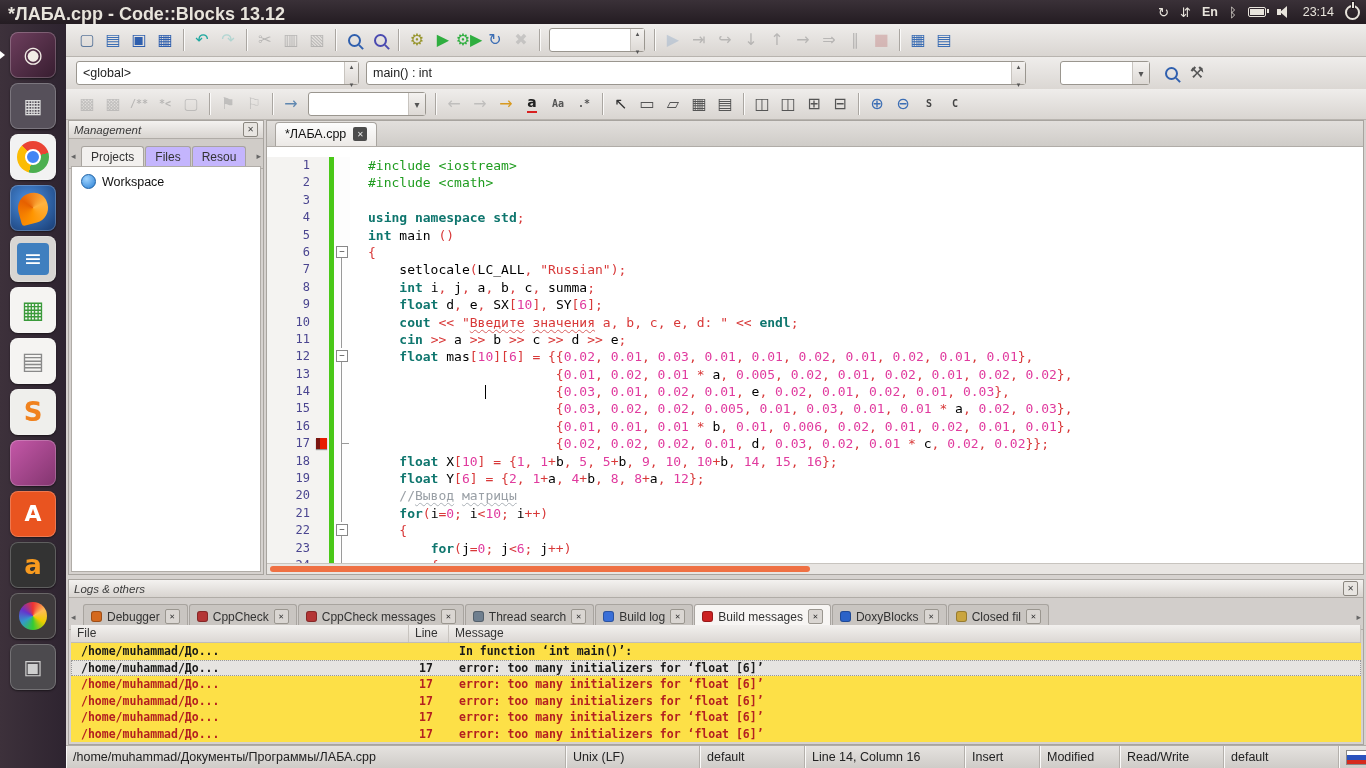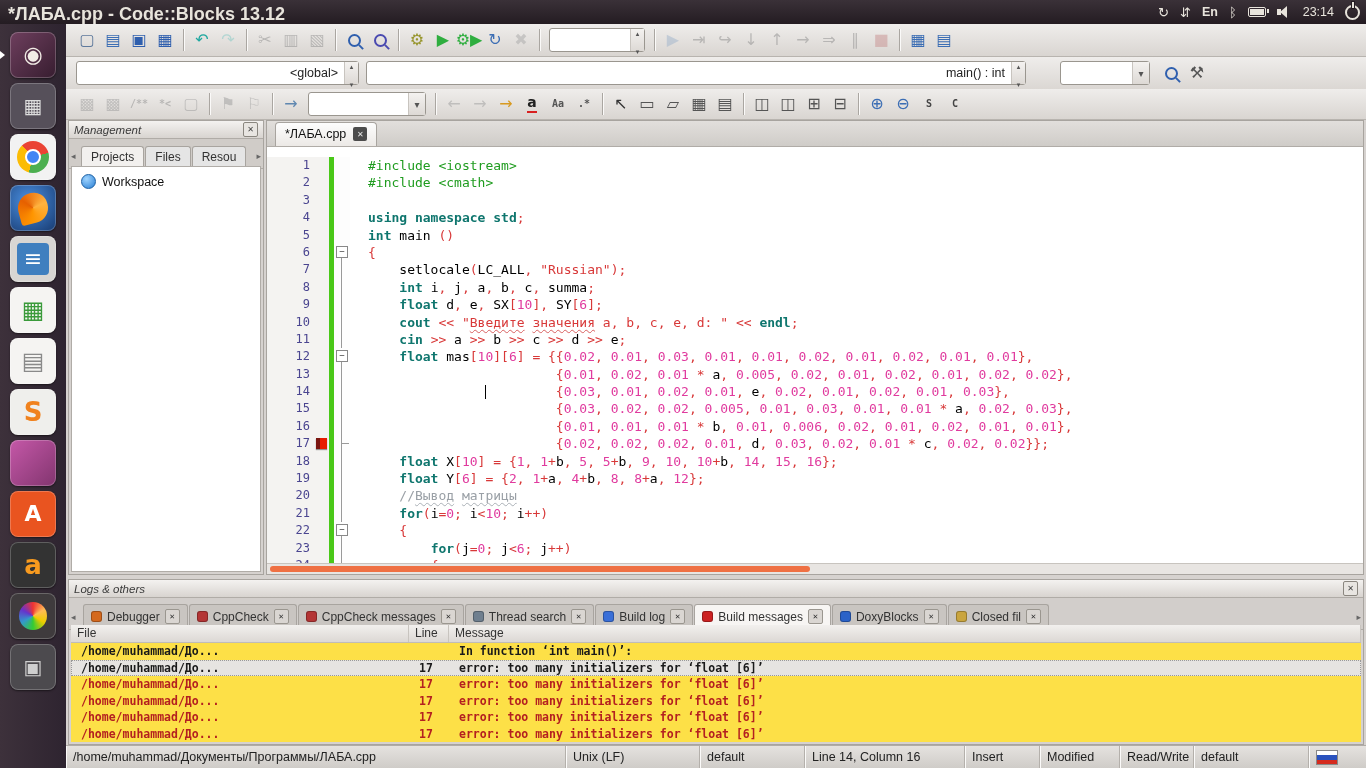--- a/index.html
+++ b/index.html
@@ -65,21 +65,21 @@
     background:conic-gradient(#e33,#fb5,#ec0,#3c3,#39c,#63c,#e33);}
   .li-screenshot-tool{background:#4c4a4e;}
   .li-screenshot-tool .li-glyph{color:#cfcfcf;}
 
   
   #win{position:absolute;left:66px;top:24px;width:1300px;height:744px;background:#d6d2cf;}
 
   .toolbar{position:absolute;left:0;width:1300px;background:linear-gradient(#efedeb,#d9d5d1);
     border-bottom:1px solid #b8b4af;display:flex;align-items:center;padding-left:8px;box-sizing:border-box;}
   #tb1{top:0;height:33px;}
-  #tb2{top:33px;height:36px;text-align:right;}
+  #tb2{top:33px;height:36px;}
   #tb3{top:65px;height:31px;}
   .tbtn{width:26px;height:26px;display:flex;align-items:center;justify-content:center;border-radius:3px;flex:none;}
   .tbtn.dis{opacity:.5;}
   .tg{font-family:"DejaVu Sans",sans-serif;font-size:16px;line-height:1;}
   .tgt{font-size:10px;font-weight:bold;font-family:"DejaVu Sans Mono",monospace;}
   .tsep{width:1px;height:22px;background:#aaa6a1;box-shadow:1px 0 0 #fbfaf9;margin:0 5px;flex:none;}
   .magi{width:9px;height:9px;border:2px solid currentColor;border-radius:50%;position:relative;display:inline-block;}
   .magi::after{content:'';position:absolute;width:6px;height:2px;background:currentColor;
     right:-5px;bottom:-3px;transform:rotate(45deg);}
   .hlg{font-family:"DejaVu Sans",sans-serif;font-size:14px;font-weight:bold;color:#222;
@@ -104,21 +104,21 @@
   .caption{height:17px;background:linear-gradient(#f4f2f0,#d8d4d0);border-bottom:1px solid #b0aca7;
     font-size:11.5px;color:#3a3a3a;display:flex;align-items:center;padding:0 5px;font-style:italic;}
   .cap-x{margin-left:auto;width:13px;height:13px;border:1px solid #8a867f;background:#e8e5e1;
     border-radius:2px;display:flex;align-items:center;justify-content:center;}
   .cap-x::before{content:'✕';font-size:8px;color:#444;}
   #mgmt{position:absolute;left:2px;top:96px;width:196px;height:455px;border:1px solid #a8a49f;
     background:#d6d2cf;box-sizing:border-box;}
   #mgmt-tabs{height:26px;display:flex;align-items:flex-end;padding:3px 12px 0 12px;background:#d0ccc8;
     border-bottom:1px solid #b0aca7;position:relative;overflow:hidden;}
   .mtab{padding:3px 9px 4px;font-size:12px;border:1px solid #a8a49f;border-bottom:none;
-    border-radius:3px 3px 0 0;background:#e5e5e5;color:#333;margin-right:1px;white-space:nowrap;}
+    border-radius:3px 3px 0 0;background:#c4b5fd;color:#333;margin-right:1px;white-space:nowrap;}
   .mtab.act{background:#f2f0ee;}
   .tabs-arrow{position:absolute;bottom:7px;font-size:9px;color:#666;}
   .tabs-arrow.l{left:2px;}  .tabs-arrow.l::before{content:'◂';}
   .tabs-arrow.r{right:2px;} .tabs-arrow.r::before{content:'▸';}
   #mgmt-body{position:absolute;top:45px;left:2px;right:2px;bottom:2px;background:#fff;border:1px solid #b0aca7;}
   .tree-item{display:flex;align-items:center;gap:6px;padding:7px 9px;font-size:12.5px;color:#111;}
   .tree-ic{width:13px;height:13px;border-radius:50%;border:1px solid #1a5fa4;
     background:radial-gradient(circle at 35% 30%,#9fd4ff,#2a7fd4);}
 
   
@@ -764,21 +764,21 @@
         </div>
     </section>
 
     <footer id="statusbar">
         <div class="sb-f" style="width: 500px;">/home/muhammad/Документы/Программы/ЛАБА.cpp</div>
         <div class="sb-f" style="width: 134px;">Unix (LF)</div>
         <div class="sb-f" style="width: 105px;">default</div>
         <div class="sb-f" style="width: 160px;">Line 14, Column 16</div>
         <div class="sb-f" style="width: 75px;">Insert</div>
         <div class="sb-f" style="width: 80px;">Modified</div>
-        <div class="sb-f" style="width: 74px;">Read/Write</div>
+        <div class="sb-f" style="width: 104px;">Read/Write</div>
         <div class="sb-f" style="width: 115px;">default</div>
         <div class="sb-f" style="width: 66px;">
           <span class="flag"></span>
         </div>
       </footer>
 
   </div>
 </div>
 
 </body></html>

